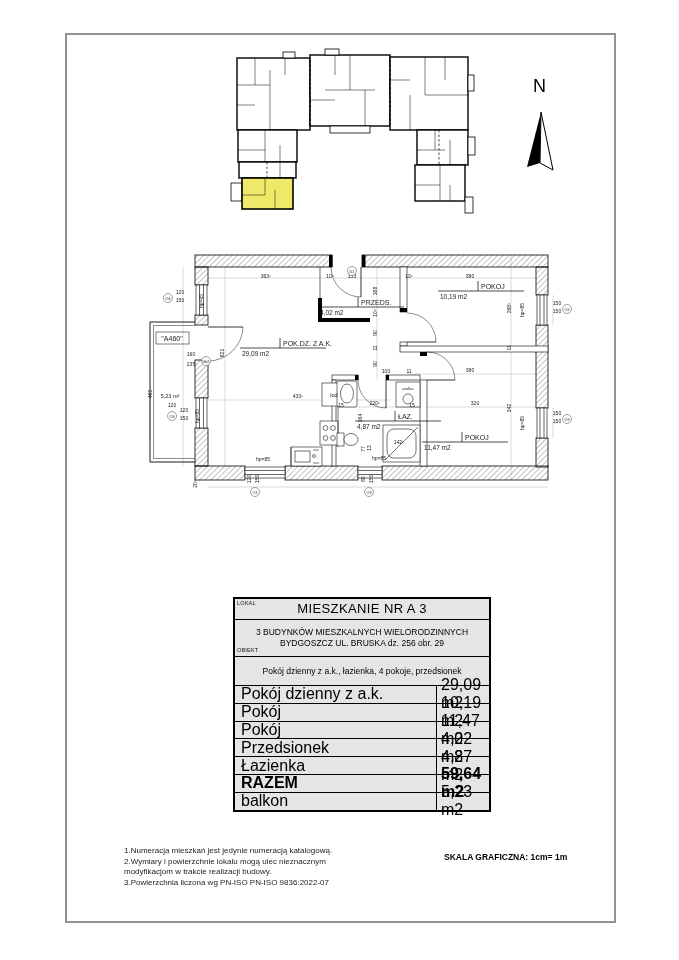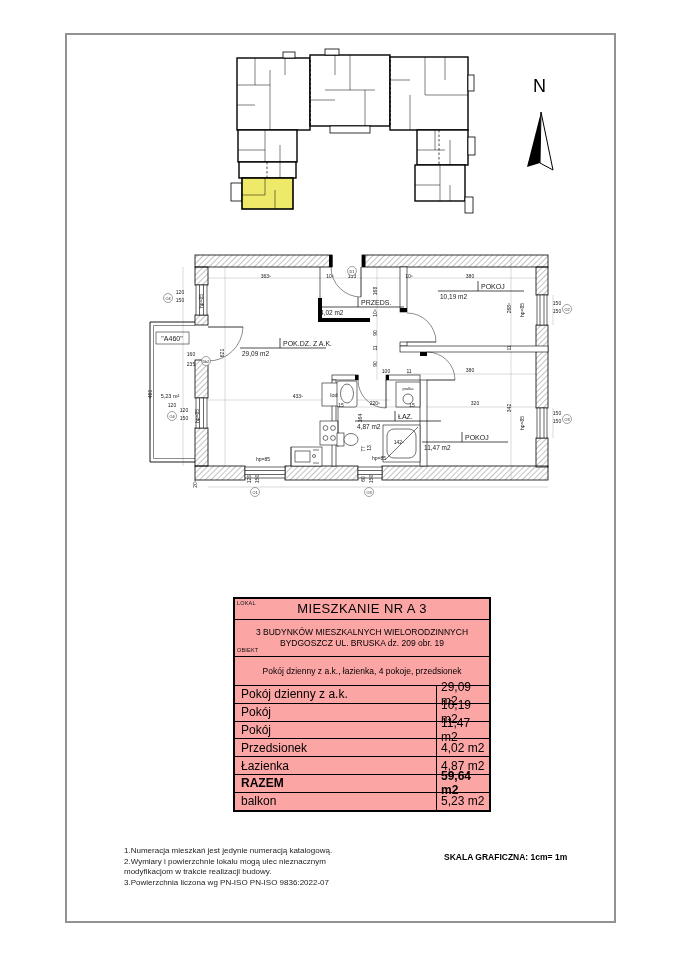--- a/index.html
+++ b/index.html
@@ -4,35 +4,35 @@
 <style>
   html,body{margin:0;padding:0;background:#fff;}
   .sheet{position:relative;width:679px;height:960px;background:#fff;overflow:hidden;
          font-family:"Liberation Sans",sans-serif;color:#000;}
   .frame{position:absolute;left:65px;top:33px;width:547px;height:886px;border:2px solid #929292;}
   svg{position:absolute;overflow:visible;}
   #site-svg{left:225px;top:45px;}
   #north-svg{left:515px;top:70px;}
   #plan-svg{left:140px;top:245px;}
   
-  .info-table{position:absolute;left:233px;top:597px;width:254px;border:2px solid #000;background:#fca5a5;}
+  .info-table{position:absolute;left:233px;top:597px;width:254px;border:2px solid #000;background:#e5e5e5;}
   .t-row{position:relative;border-top:1px solid #000;box-sizing:border-box;}
   .t-row:first-child{border-top:none;}
   .t-label{position:absolute;left:2px;top:1px;font-size:5.5px;letter-spacing:.2px;color:#111;}
   .t-label.low{top:auto;bottom:3px;}
   .t-label.mid{top:8px;}
   .row-lokal{height:20px;}
   .row-lokal .t-center{font-size:13px;line-height:20px;text-align:center;letter-spacing:.4px;}
   .row-obiekt{height:37px;}
   .row-obiekt .t-center{font-size:8.5px;text-align:center;padding-top:7px;line-height:1.35;}
   .row-kond{height:22px;}
   .row-kond .t-center{font-size:12.5px;line-height:22px;text-align:center;letter-spacing:.4px;}
   .row-desc{height:29px;}
   .row-desc .t-center{font-size:8.5px;line-height:29px;text-align:center;}
-  .area-row{display:flex;align-items:stretch;height:17.8px;border-top:1px solid #000;font-size:12px;}
+  .area-row{display:flex;align-items:stretch;height:17.8px;border-top:1px solid #000;font-size:16px;}
   .area-row:first-of-type{border-top:1px solid #000;}
   .area-name{flex:1;padding-left:6px;display:flex;align-items:center;}
   .area-val{width:48px;border-left:1px solid #000;padding-left:4px;display:flex;align-items:center;}
   .area-row.bold{font-weight:bold;gap:24px;}
   
   .notes{position:absolute;left:76px;top:846px;font-size:8px;line-height:1.33;color:#1c1c1c;margin-left:48px;}
   .scale{position:absolute;left:444px;top:852px;font-size:8.5px;font-weight:bold;}
 </style>
 </head>
 <body>
@@ -328,21 +328,21 @@
 
   <div class="info-table">
     <div class="t-row row-lokal">
       <span class="t-label">LOKAL</span>
       <div class="t-center">MIESZKANIE NR A 3</div>
     </div>
     <div class="t-row row-obiekt">
       <span class="t-label low">OBIEKT</span>
       <div class="t-center">
         <div>3 BUDYNKÓW MIESZKALNYCH WIELORODZINNYCH</div>
-        <div>BYDGOSZCZ UL. BRUSKA dz. 209 obr. 19</div>
+        <div>BYDGOSZCZ UL. BRUSKA dz. 256 obr. 29</div>
       </div>
     </div>
     <div class="t-row row-desc">
       <div class="t-center">Pokój dzienny z a.k., łazienka, 4 pokoje, przedsionek</div>
     </div>
     <div class="t-row area-row">
       <div class="area-name">Pokój dzienny z a.k.</div>
       <div class="area-val">29,09 m2</div>
     </div>
     <div class="t-row area-row">

